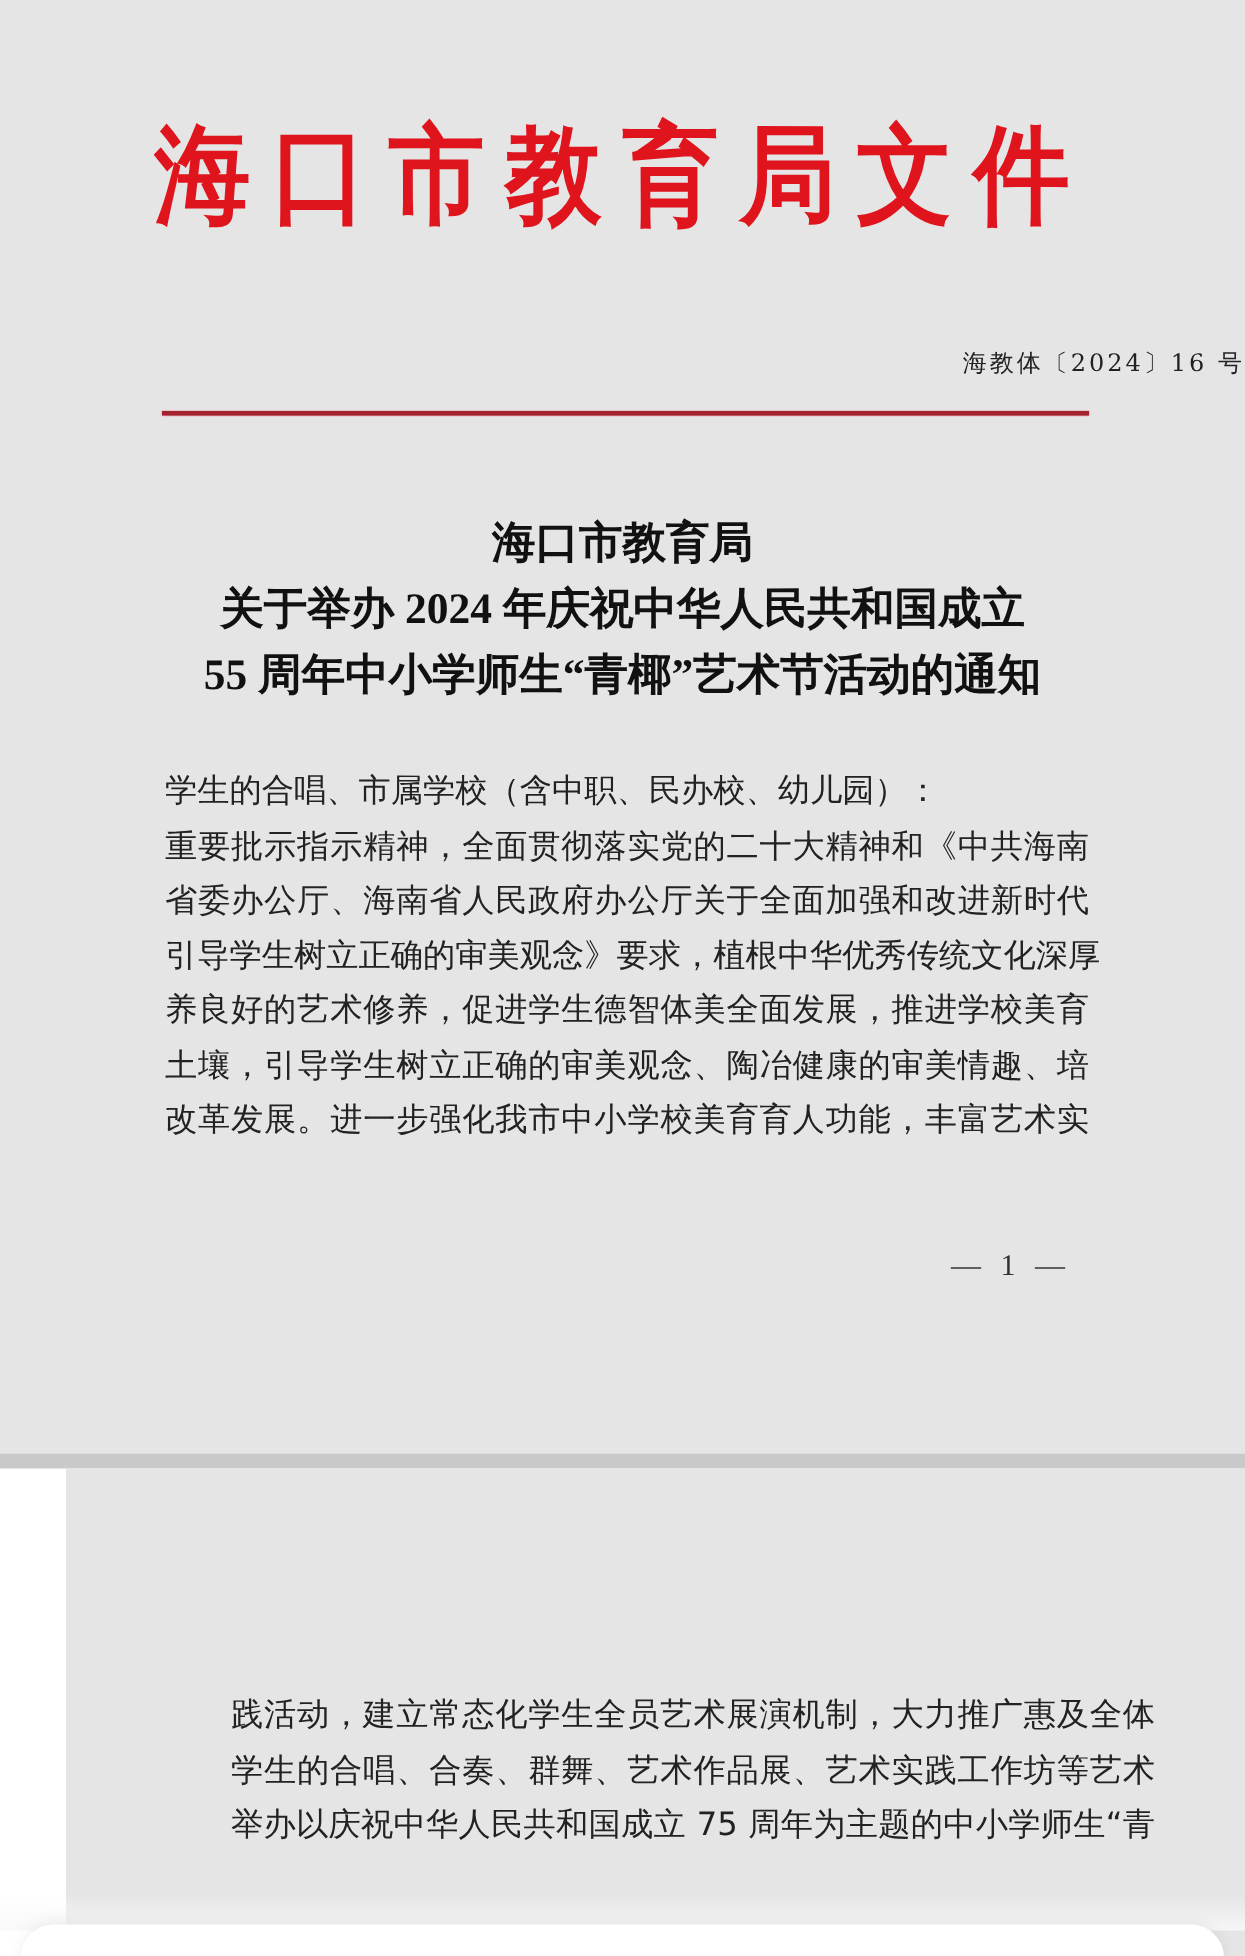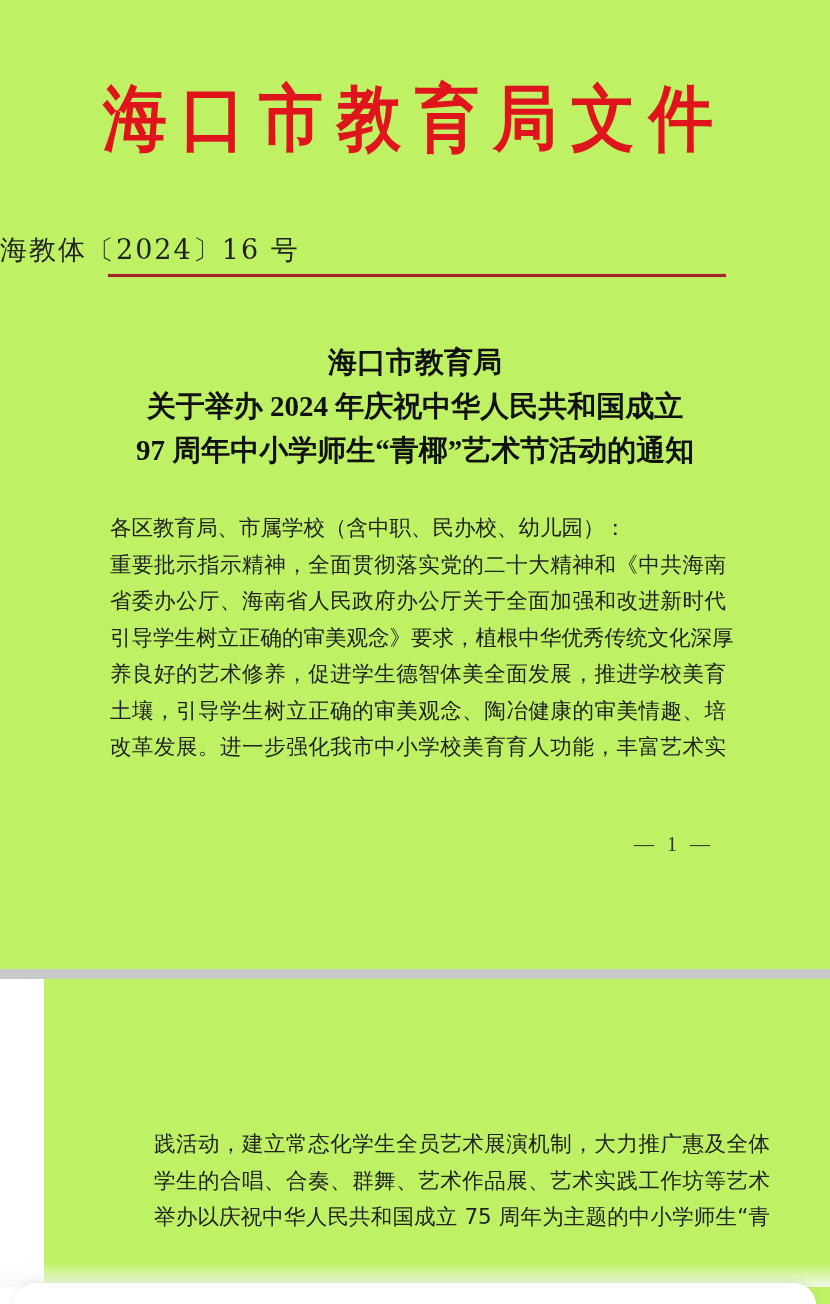--- a/index.html
+++ b/index.html
@@ -2,35 +2,35 @@
 <html><head>
 <meta charset="utf-8">
 <style>
   html, body { margin: 0; padding: 0; }
   body {
     width: 830px; height: 1304px; overflow: hidden;
     background: #ffffff; position: relative;
     font-family: "DejaVu Serif", "Liberation Serif", serif;
     color: #222;
   }
-  .page { position: absolute; left: 0; width: 830px; background: #bef264; }
+  .page { position: absolute; left: 0; width: 830px; background: #e5e5e5; }
   .page1 { top: 0; height: 969px; }
   .gap { position: absolute; left: 0; top: 969px; width: 830px; height: 10px; background: #c9c9c9; }
   .page2 { top: 979px; height: 325px; margin-left: 44px; }
 
   .header-title {
     position: absolute; left: 0; width: 830px; top: 78px;
     text-align: center; color: #e0141c;
     font-family: "DejaVu Serif", serif; font-weight: bold;
     font-size: 64px; letter-spacing: 14px; line-height: 80px;
     transform: scaleY(1.12);
   }
   .doc-number {
     position: absolute; left: 0; width: 830px; top: 232px;
-    text-align: left; font-size: 27px; color: #222; letter-spacing: 2px;
+    text-align: right; font-size: 16px; color: #222; letter-spacing: 2px;
     font-family: "DejaVu Serif", serif;
   }
   .red-rule {
     position: absolute; left: 108px; width: 618px; top: 274px; height: 3px;
     background: #a3232e; box-shadow: 0 0 1px #e04050;
   }
   .notice-title {
     position: absolute; left: 0; width: 830px; top: 340px;
     text-align: center; font-weight: bold; font-size: 29px; line-height: 44px;
     color: #111; font-family: "Liberation Serif", serif;
@@ -64,25 +64,25 @@
 <body>
 
 <div class="page page1">
   <div class="header-title">海口市教育局文件</div>
   <div class="doc-number">海教体〔2024〕16 号</div>
   <div class="red-rule"></div>
 
   <div class="notice-title">
     <div>海口市教育局</div>
     <div>关于举办 2024 年庆祝中华人民共和国成立</div>
-    <div>97 周年中小学师生“青椰”艺术节活动的通知</div>
+    <div>55 周年中小学师生“青椰”艺术节活动的通知</div>
   </div>
 
   <div class="body-text p1">
-    <div class="line first">各区教育局、市属学校（含中职、民办校、幼儿园）：</div>
+    <div class="line first">学生的合唱、市属学校（含中职、民办校、幼儿园）：</div>
     <div class="line">重要批示指示精神，全面贯彻落实党的二十大精神和《中共海南</div>
     <div class="line">省委办公厅、海南省人民政府办公厅关于全面加强和改进新时代</div>
     <div class="line">引导学生树立正确的审美观念》要求，植根中华优秀传统文化深厚</div>
     <div class="line">养良好的艺术修养，促进学生德智体美全面发展，推进学校美育</div>
     <div class="line">土壤，引导学生树立正确的审美观念、陶冶健康的审美情趣、培</div>
     <div class="line">改革发展。进一步强化我市中小学校美育育人功能，丰富艺术实</div>
   </div>
 
   <div class="page-num">— 1 —</div>
 </div>

